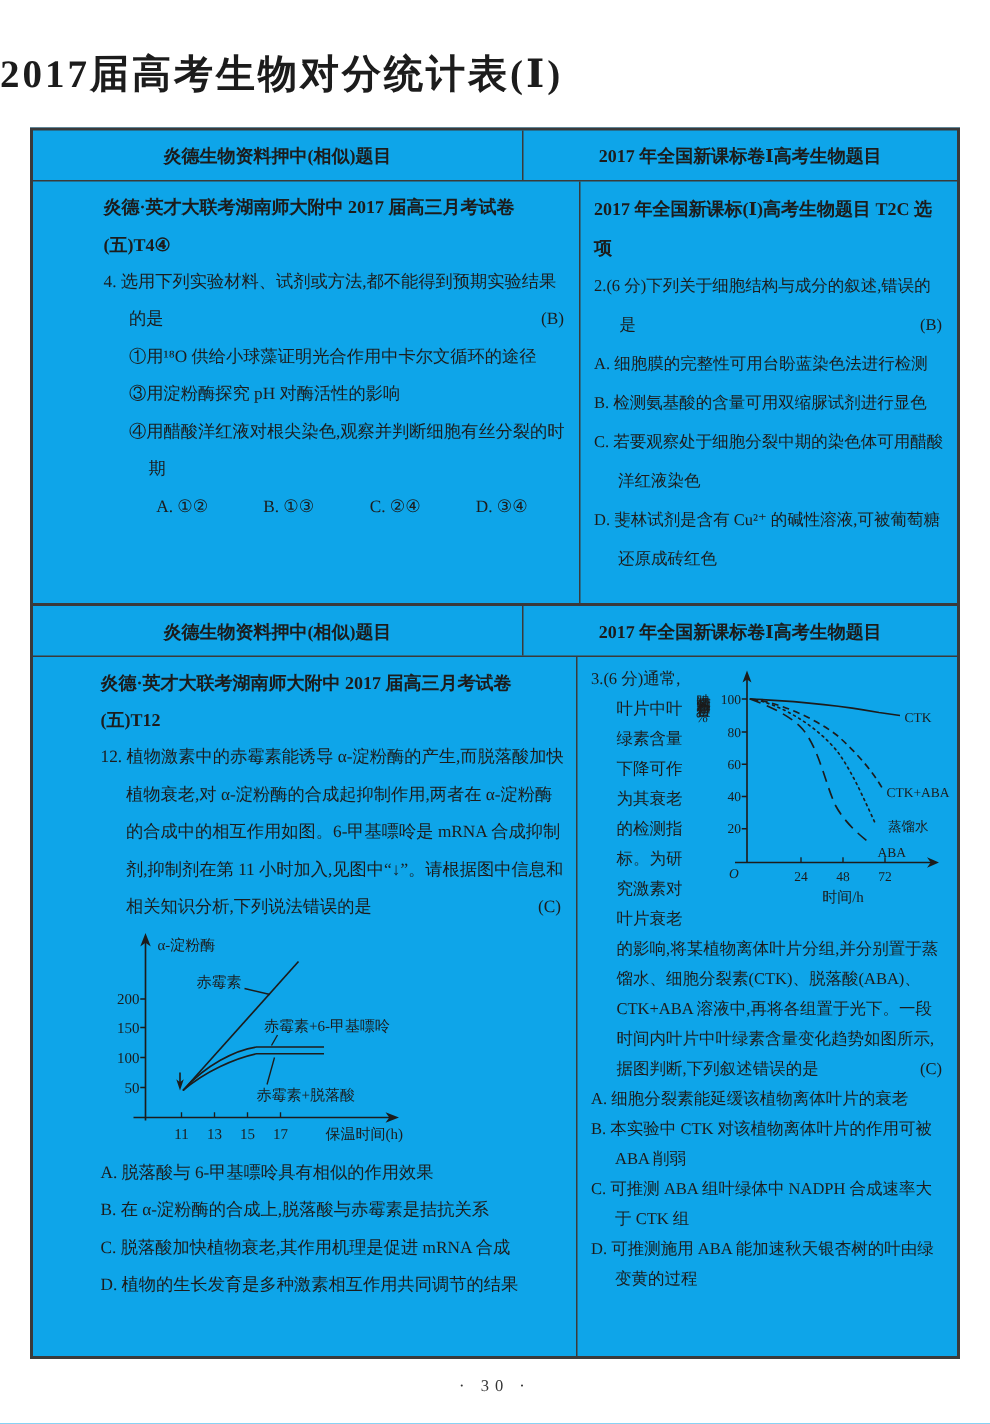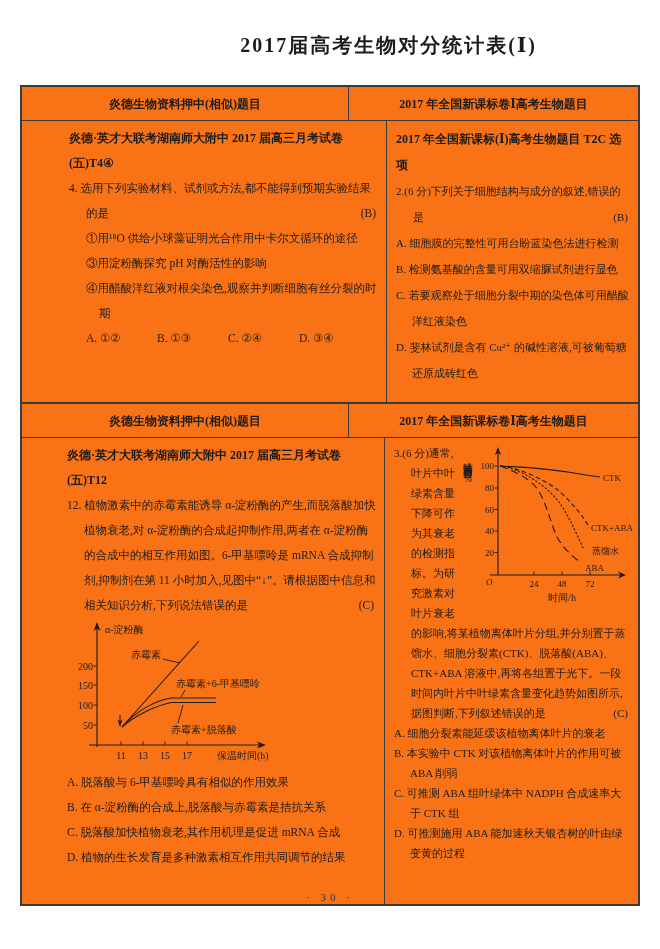--- a/index.html
+++ b/index.html
@@ -6,43 +6,43 @@
   html,body { width:660px; height:949px; }
   body {
     background:#ffffff;
     font-family:"Liberation Serif","DejaVu Serif",serif;
     color:#1c1c1c;
     position:relative;
     overflow:hidden;
   }
   .title {
     position:absolute; top:32px; left:0; width:537px;
-    text-align:right; font-size:20px; font-weight:bold; letter-spacing:2px;
+    text-align:left; font-size:26px; font-weight:bold; letter-spacing:2px;
   }
   .extable {
     position:absolute; top:85px; left:20px; width:620px;
-    border:2px solid #3a3a3a; background:#f97316;
+    border:2px solid #3a3a3a; background:#0ea5e9;
   }
   .row { display:grid; grid-template-columns:327px 1fr; }
   .row.hdr { height:34px; border-bottom:1px solid #3a3a3a; }
   .row.b1  { height:283px; border-bottom:2px solid #3a3a3a;padding-left:38px; }
   .row.b2  { height:466px;margin-left:36px; }
   .cell { overflow:hidden; }
   .lc { border-right:1px solid #3a3a3a; }
   .hc {
     font-size:12px; font-weight:bold; text-align:center; line-height:34px;
   }
   .body .cell { padding:5px 8px 0 9px; font-size:11.5px; line-height:25px; }
   .b1 .rc { font-size:11px; line-height:26px; }
   .b2 .rc { font-size:11px; line-height:20px; }
   .src { font-weight:bold; font-size:12px; }
   .q { position:relative; padding-left:17px; text-indent:-17px; }
   .ans { position:absolute; right:2px; bottom:0; text-indent:0; }
   .item { margin-left:17px; padding-left:13px; text-indent:-13px; }
-  .choices { display:flex; margin-left:17px; }
+  .choices { display:flex; margin-left:17px;text-align:center; }
   .choices span { width:71px; }
   .opt { padding-left:16px; text-indent:-16px; }
   .chart1 { margin:2px 0 0 2px; display:block; }
   .chart2wrap { float:right; width:170px; height:166px; display:flex; margin:0 0 2px 2px; }
   .vlab {
     width:14px; font-size:9.5px; line-height:13px; padding-top:12px;
     writing-mode:vertical-rl; text-orientation:upright; letter-spacing:1px;
     text-indent:0; height:150px;
   }
   .chart2wrap svg { flex:0 0 auto; }
@@ -50,21 +50,21 @@
   svg .ln { stroke:#1c1c1c; stroke-width:1.1; fill:none; }
   svg .thin { stroke:#1c1c1c; stroke-width:0.9; fill:none; }
   svg .ar { fill:#1c1c1c; stroke:none; }
   svg .tick { font-size:10px; }
   svg .lbl { font-size:10px; }
   svg .lbl2 { font-size:9px; }
   svg .dash1 { stroke-dasharray:4.5 3; }
   svg .dash2 { stroke-dasharray:1.3 2.6; stroke-linecap:round; }
   svg .dash3 { stroke-dasharray:7.5 4.5; }
   .pageno {
-    position:absolute; top:891px; left:0; width:660px;
+    position:absolute; top:918px; left:0; width:660px;
     text-align:center; font-size:11px; color:#333; letter-spacing:4px;
   }
 </style>
 </head>
 <body>
 
 <div>
 
   <h1 class="title">2017届高考生物对分统计表(Ⅰ)</h1>
 

